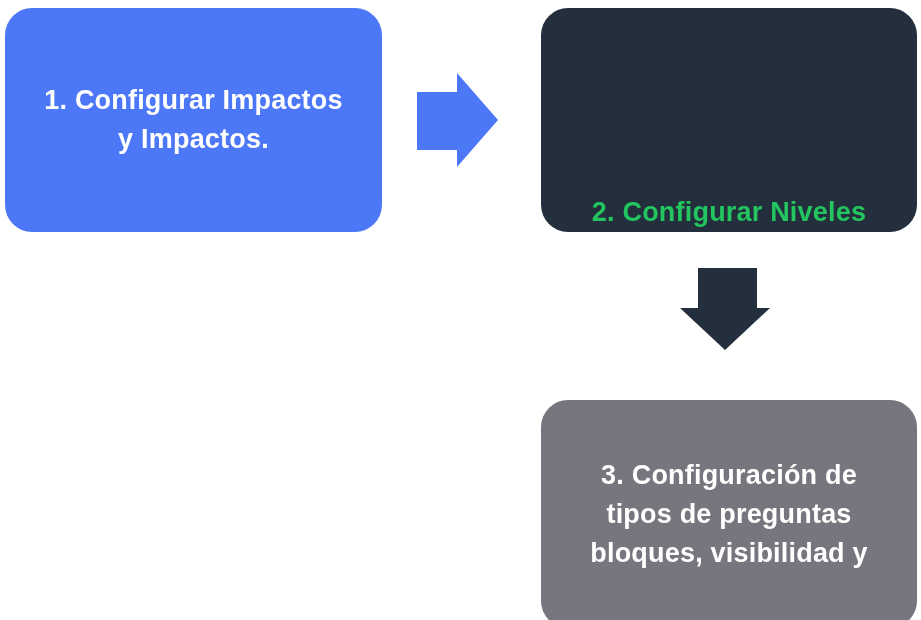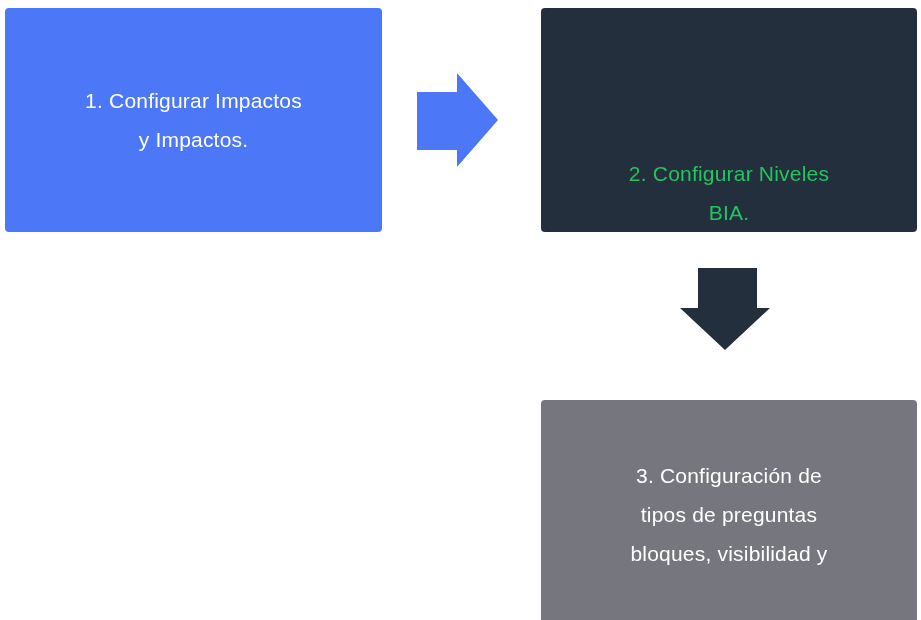--- a/index.html
+++ b/index.html
@@ -10,28 +10,28 @@
   .canvas {
     position: relative;
     width: 921px;
     height: 620px;
     background: #ffffff;
     overflow: hidden;
     font-family: "Liberation Sans", sans-serif;
   }
   .step {
     position: absolute;
-    border-radius: 4px;
+    border-radius: 27px;
     display: flex;
     align-items: center;
     justify-content: center;
     text-align: center;
     color: #ffffff;
-    font-weight: 400;
-    font-size: 21px;
+    font-weight: 700;
+    font-size: 27px;
     line-height: 39px;
     letter-spacing: 0.2px;
   }
   .step .line { display: block; }
   .step-1 { left: 5px;   top: 8px;   width: 377px; height: 224px; }
   .step-2 { left: 541px; top: 8px;   width: 376px; height: 224px; }
   .step-3 { left: 541px; top: 400px; width: 376px; height: 228px; }
   .arrow { position: absolute; display: block; }
   .arrow-right { left: 415px; top: 71px;  width: 86px; height: 98px; }
   .arrow-down  { left: 678px; top: 266px; width: 94px; height: 86px; }
@@ -48,21 +48,20 @@
     </div>
   </div>
 
   <svg class="arrow arrow-right" viewBox="0 0 86 98">
     <polygon points="2,21 42,21 42,2 83,49 42,96 42,79 2,79" fill="#4C78F8"></polygon>
   </svg>
 
   <div class="step step-2" style="background: rgb(36, 47, 62); color: #22c55e; align-items: flex-end;">
     <div>
       <span class="line">2. Configurar Niveles</span>
-      <span class="line">BIA.</span>
     </div>
   </div>
 
   <svg class="arrow arrow-down" viewBox="0 0 94 86">
     <polygon points="20,2 79,2 79,42 92,42 47,84 2,42 20,42" fill="#242F3E"></polygon>
   </svg>
 
   <div class="step step-3" style="background: rgb(118, 118, 126); color: rgb(255, 255, 255);">
     <div>
       <span class="line">3. Configuración de</span>

